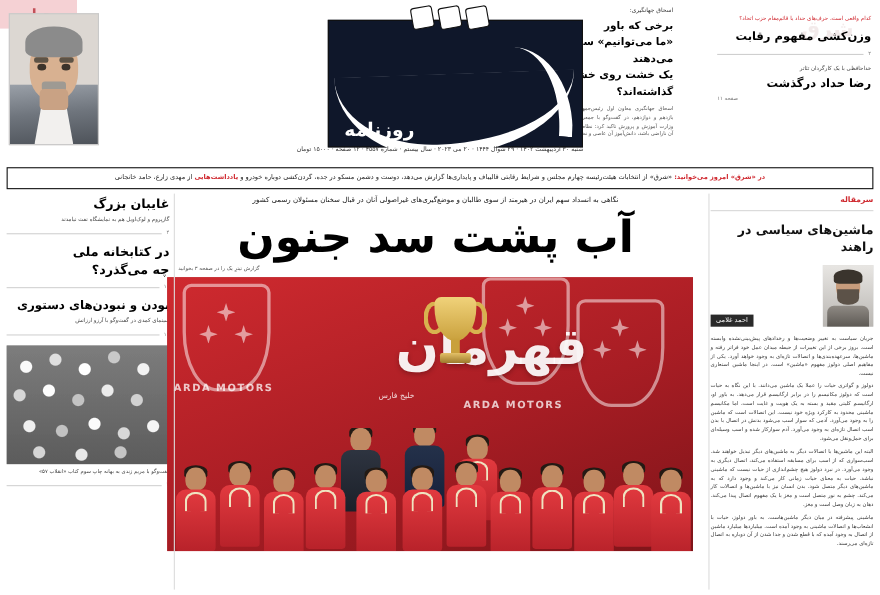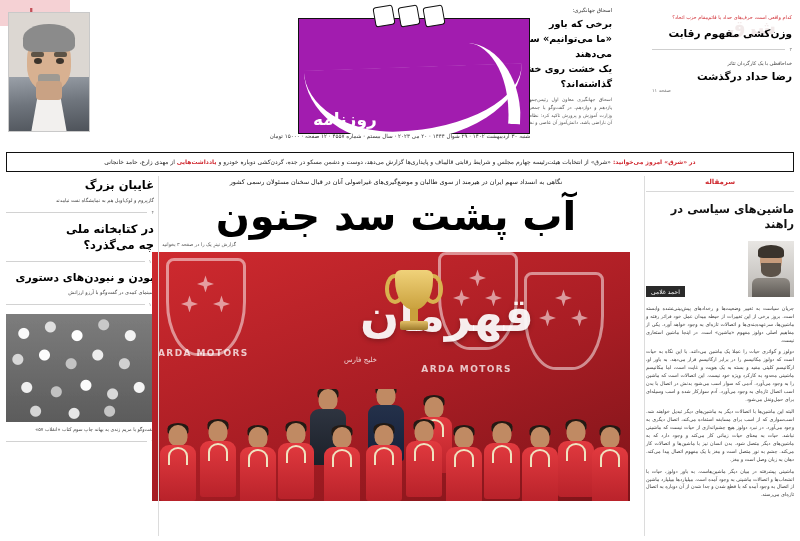--- a/index.html
+++ b/index.html
@@ -41,21 +41,21 @@
     background:#9e9a93;border-radius:3px;}
 
   
   .corner-wm{position:absolute;left:0;top:0;width:70px;height:26px;background:#f4c9cd;
     color:#b8323c;font-size:13px;font-weight:bold;letter-spacing:1px;
     display:flex;align-items:center;justify-content:center;opacity:.85;}
 
   
   .masthead{position:absolute;left:290px;top:6px;width:245px;height:126px;}
   .mh-box{position:absolute;left:8px;top:12px;width:230px;height:114px;
-    background:#a21caf;border:1.6px solid #111;}
+    background:#0f172a;border:1.6px solid #111;}
   .mh-swash{position:absolute;left:6px;top:48px;width:218px;height:64px;
     border-bottom:11px solid #fff;border-radius:0 0 58% 42%/0 0 100% 100%;
     transform:rotate(-2deg);}
   .mh-dots{position:absolute;left:84px;top:0px;display:flex;gap:5px;}
   .mh-dots i{display:block;width:18px;height:18px;background:#fff;border:1.6px solid #111;
     transform:rotate(-10deg);border-radius:3px;}
   .mh-stroke{position:absolute;right:6px;top:24px;width:96px;height:78px;
     border-right:12px solid #fff;border-radius:0 54% 0 0/0 100% 0 0;transform:rotate(4deg);}
   .mh-rooz{position:absolute;left:14px;bottom:4px;color:#fff;font-size:17px;font-weight:bold;
     letter-spacing:1px;}
@@ -163,21 +163,21 @@
   .player .b{position:absolute;left:50%;transform:translateX(-50%);top:20px;
     width:36px;height:56px;background:linear-gradient(180deg,#e23a3f,#b8222a);
     border-radius:9px 9px 3px 3px;}
   .player .med{position:absolute;left:50%;transform:translateX(-50%);top:22px;
     width:16px;height:16px;border:2px solid #efe3c0;border-bottom:none;border-radius:50% 50% 0 0;}
   .player.suit .b{background:linear-gradient(180deg,#2e3440,#1b2029);}
   .player.suit2 .b{background:linear-gradient(180deg,#24314a,#16203a);}
 
   
   .col-right{position:absolute;right:6px;top:2px;width:148px;}
-  .sar-label{font-size:7px;color:#cf2a30;text-align:center;font-weight:bold;letter-spacing:1px;}
+  .sar-label{font-size:7px;color:#cf2a30;text-align:right;font-weight:bold;letter-spacing:1px;}
   .sar-rule{height:1px;background:#d8d8d8;margin:5px 0 10px;}
   .sar-head{font-size:11.4px;font-weight:bold;text-align:right;line-height:1.35;}
   .sar-row{display:flex;align-items:flex-start;gap:6px;margin-top:8px;}
   .sar-photo{width:46px;height:56px;position:relative;overflow:hidden;background:#cfcfcf;flex:0 0 auto;}
   .sar-photo .bgp{position:absolute;inset:0;background:linear-gradient(180deg,#e8e6e3,#b9b6b2);}
   .sar-photo .face2{position:absolute;left:26%;top:14%;width:48%;height:44%;
     background:#c79c7c;border-radius:45%;}
   .sar-photo .hair2{position:absolute;left:22%;top:8%;width:56%;height:22%;
     background:#3a342d;border-radius:50% 50% 20% 20%;}
   .sar-photo .beard{position:absolute;left:28%;top:40%;width:44%;height:24%;

